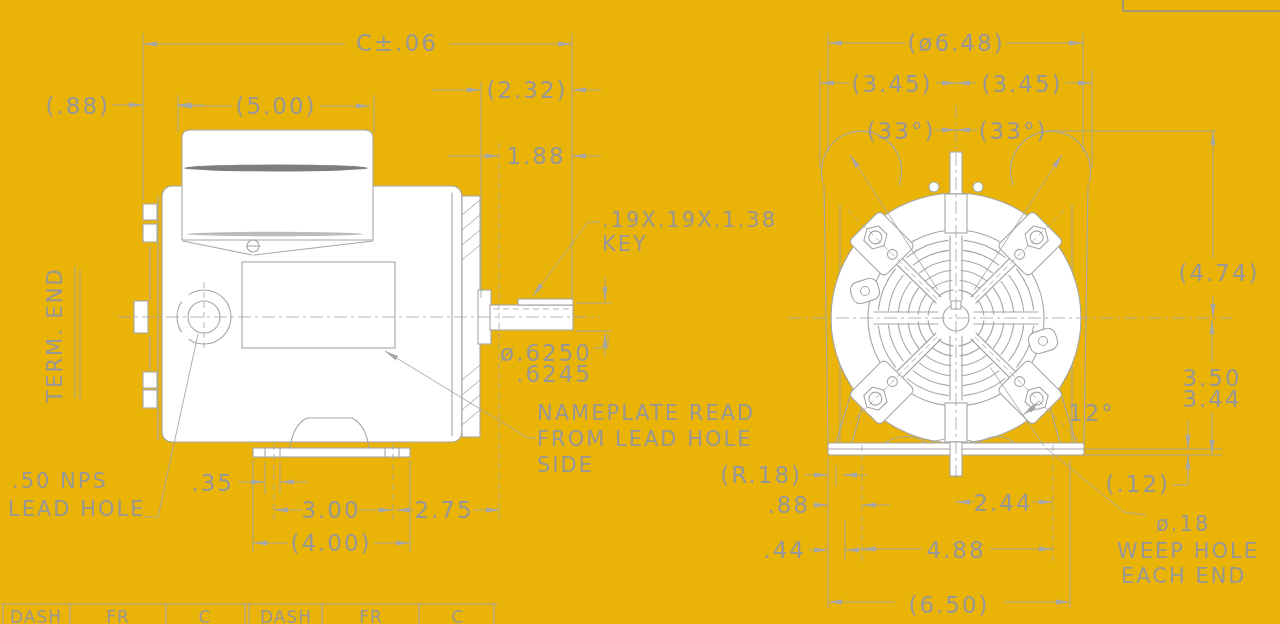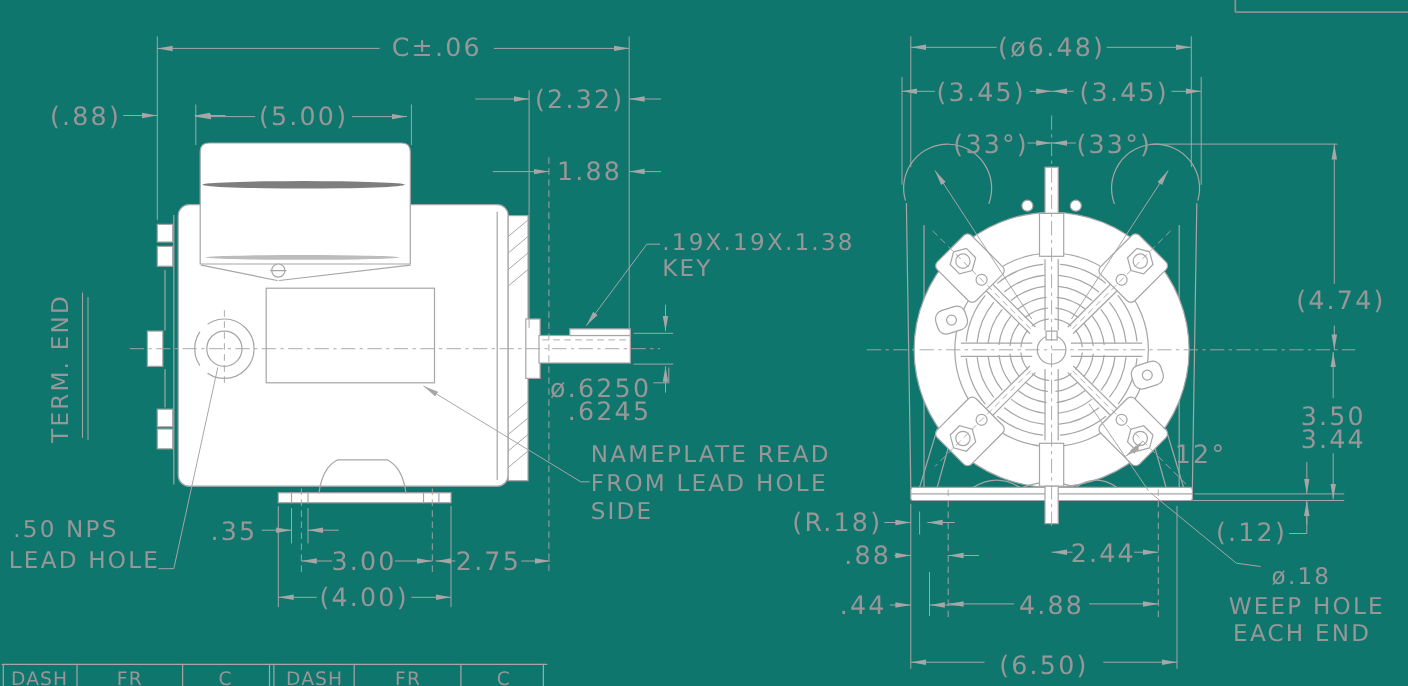--- a/index.html
+++ b/index.html
@@ -1,16 +1,16 @@
 <!DOCTYPE html>
 <html style="--line: #a6a6a6; --text: #979797; --slot: #7e7e7e;"><head>
 <meta charset="utf-8">
 <style>
   html,body{margin:0;padding:0;background:#ffffff;}
-  #stage{position:relative;width:1280px;height:624px;background:#0f766e;overflow:hidden;
+  #stage{position:relative;width:1280px;height:624px;background:#eab308;overflow:hidden;
          font-family:"DejaVu Sans", sans-serif;}
   svg{display:block}
   .ln{stroke:var(--line);fill:none;stroke-width:1.1;stroke-linecap:round}
   .lnf{stroke:var(--line);fill:#ffffff;stroke-width:1.1}
   .dm{stroke:var(--line);fill:none;stroke-width:0.9}
   .cl{stroke:var(--line);fill:none;stroke-width:0.85;stroke-dasharray:13 4 3 4}
   .dd{stroke:var(--line);fill:none;stroke-width:0.85;stroke-dasharray:6 4}
   .mk{fill:var(--line)}
   .slot{fill:var(--slot);stroke:none}
   .slot2{fill:var(--line);stroke:none;opacity:.75}

